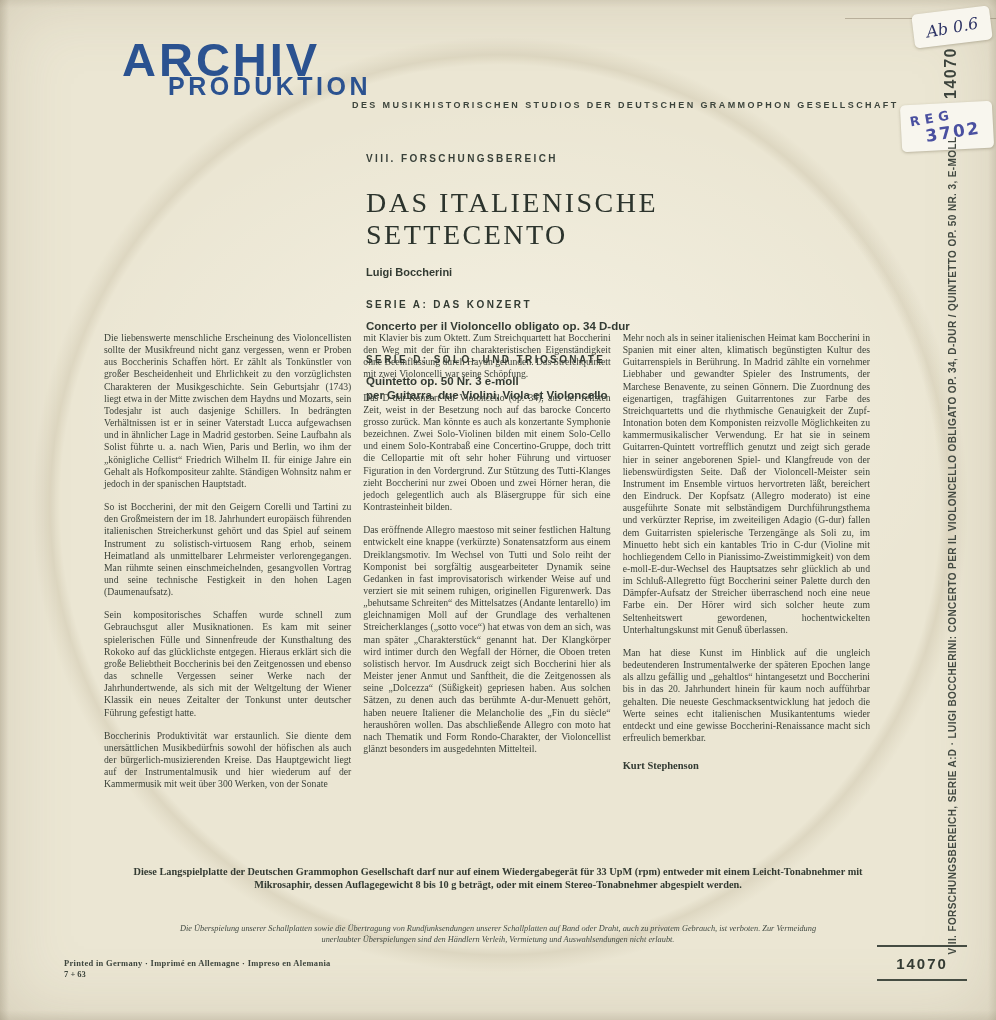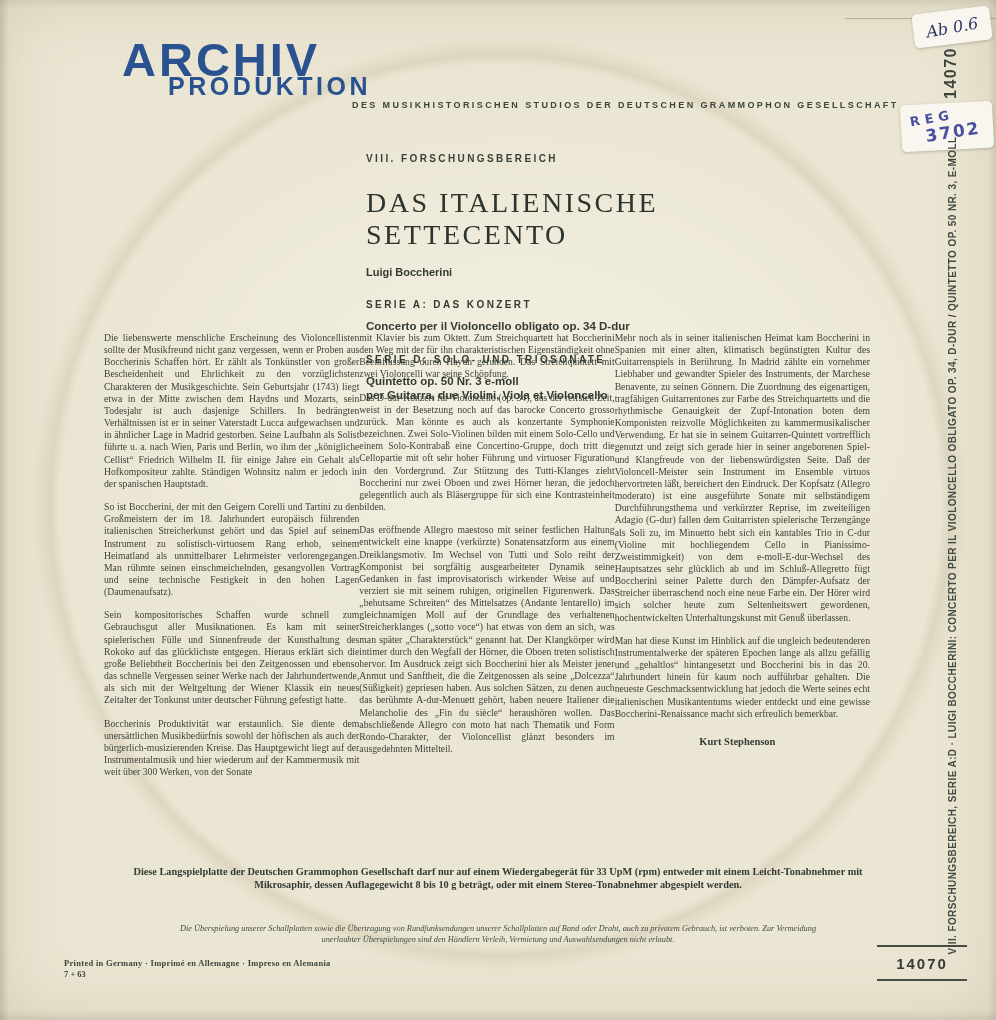--- a/index.html
+++ b/index.html
@@ -39,24 +39,24 @@
     font-size:17px;letter-spacing:2px;color:#4a50a0;transform:rotate(-6deg);}
   
   .head{position:absolute;left:366px;top:121px;width:490px;}
   .kicker{font-family:"Liberation Sans",sans-serif;font-weight:700;font-size:10px;letter-spacing:2.4px;color:#39413a;margin-top:32px;}
   .title{margin-top:23px;font-size:28px;letter-spacing:2.5px;color:#2c342d;}
   .composer{margin-top:15px;font-family:"Liberation Sans",sans-serif;font-weight:700;font-size:11px;color:#333b33;}
   .serie{margin-top:21px;font-family:"Liberation Sans",sans-serif;font-weight:700;font-size:10px;letter-spacing:2.4px;color:#333b33;}
   .work{margin-top:9px;font-family:"Liberation Sans",sans-serif;font-weight:700;font-size:11.5px;line-height:14px;color:#333b33;}
   
   .columns{position:absolute;left:104px;top:332px;width:766px;display:grid;
-    grid-template-columns:repeat(3,1fr);}
+    grid-template-columns:repeat(3,1fr);column-gap:12px;}
   .col p{margin:0 0 11px;font-size:9.7px;line-height:12.15px;text-align:justify;color:#3a4139;}
   .col p:last-child{margin-bottom:0;}
-  .signature{margin-top:16px;text-align:center;padding-right:10px;font-weight:700;font-size:10.5px;color:#333b33;}
+  .signature{margin-top:16px;text-align:left;padding-right:10px;font-weight:700;font-size:10.5px;color:#333b33;}
   
   .notice{position:absolute;left:118px;top:865px;width:760px;text-align:center;
     font-weight:700;font-size:10.3px;line-height:13px;color:#333b33;}
   .abgabe-title{position:absolute;left:0;top:900px;width:996px;text-align:center;
     font-weight:700;font-size:8px;letter-spacing:1.6px;color:#3c443c;}
   .abgabe-text{position:absolute;left:168px;top:924px;width:660px;text-align:center;
     font-style:italic;font-size:8.3px;line-height:10.6px;color:#434b43;}
   .printed{position:absolute;left:64px;top:958px;font-size:8.5px;letter-spacing:.3px;color:#3c443c;font-weight:700;}
   .print-code{position:absolute;left:64px;top:969px;font-size:8.5px;color:#3c443c;font-weight:700;}
   .catalog-box{position:absolute;left:877px;top:945px;width:90px;height:32px;

